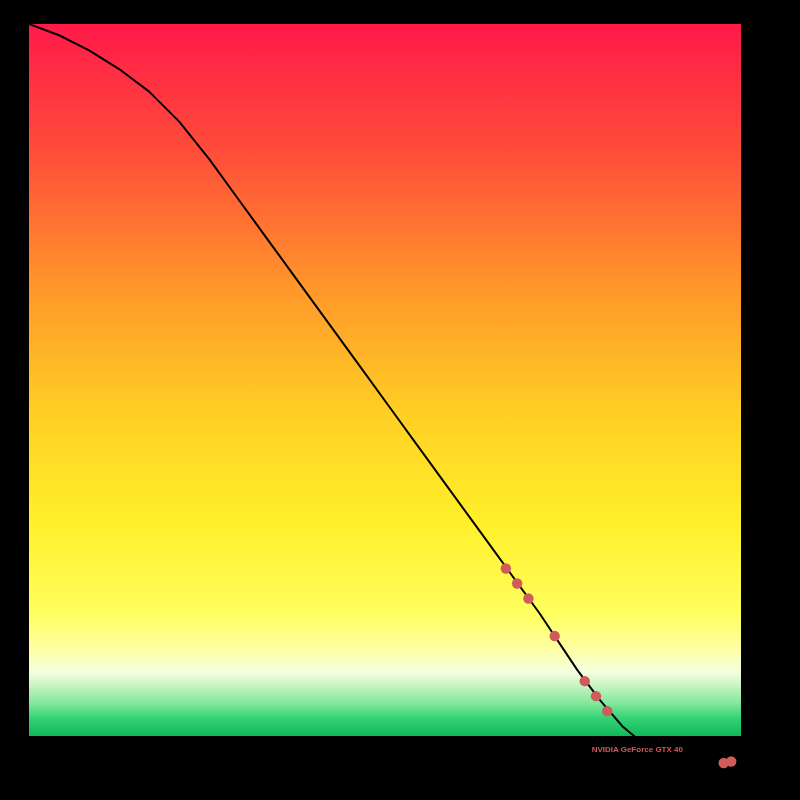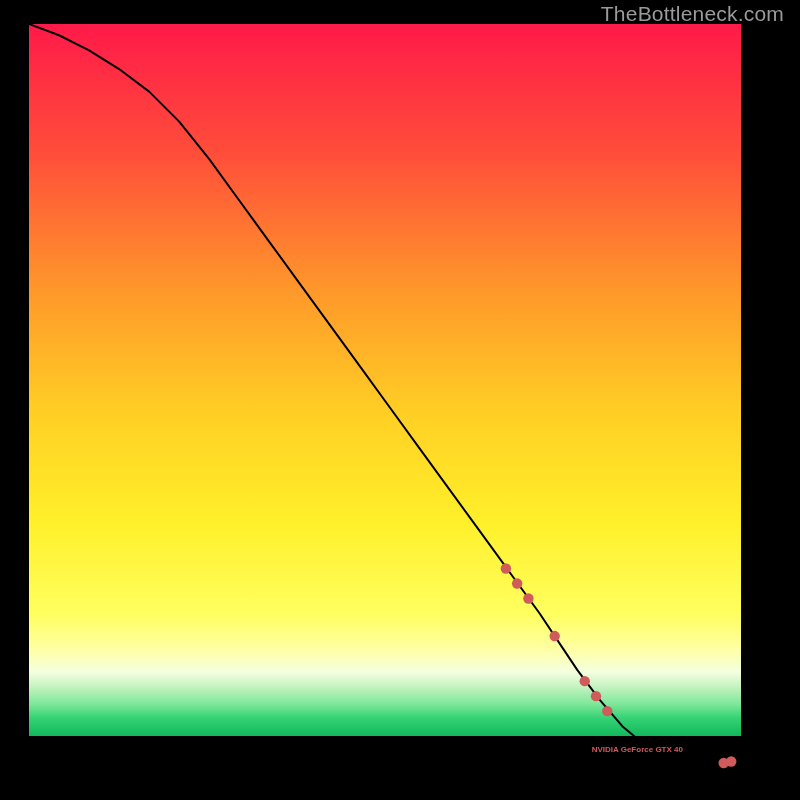--- a/index.html
+++ b/index.html
@@ -86,14 +86,13 @@
           <circle cx="694.68" cy="738.98" r="5.2" fill="#cf5b5b"></circle>
           <circle cx="702.19" cy="737.48" r="5.2" fill="#cf5b5b"></circle>
           <circle cx="751.00" cy="683.41" r="5.2" fill="#cf5b5b"></circle>
         </g>
       <g id="tiny-label-group">
           <text x="608.31" y="728.47" text-anchor="middle" font-size="8" font-family="Arial, Helvetica, sans-serif" font-weight="700" fill="#cf5b5b">NVIDIA GeForce GTX 40</text>
         </g>
     </svg>
   </div>
 
-  <div class="watermark">TheBottleneck.com</div>
 </div>
 
 </body></html>

